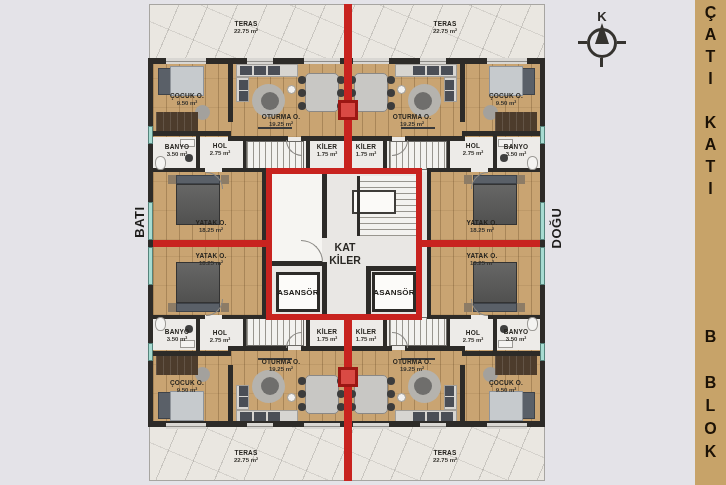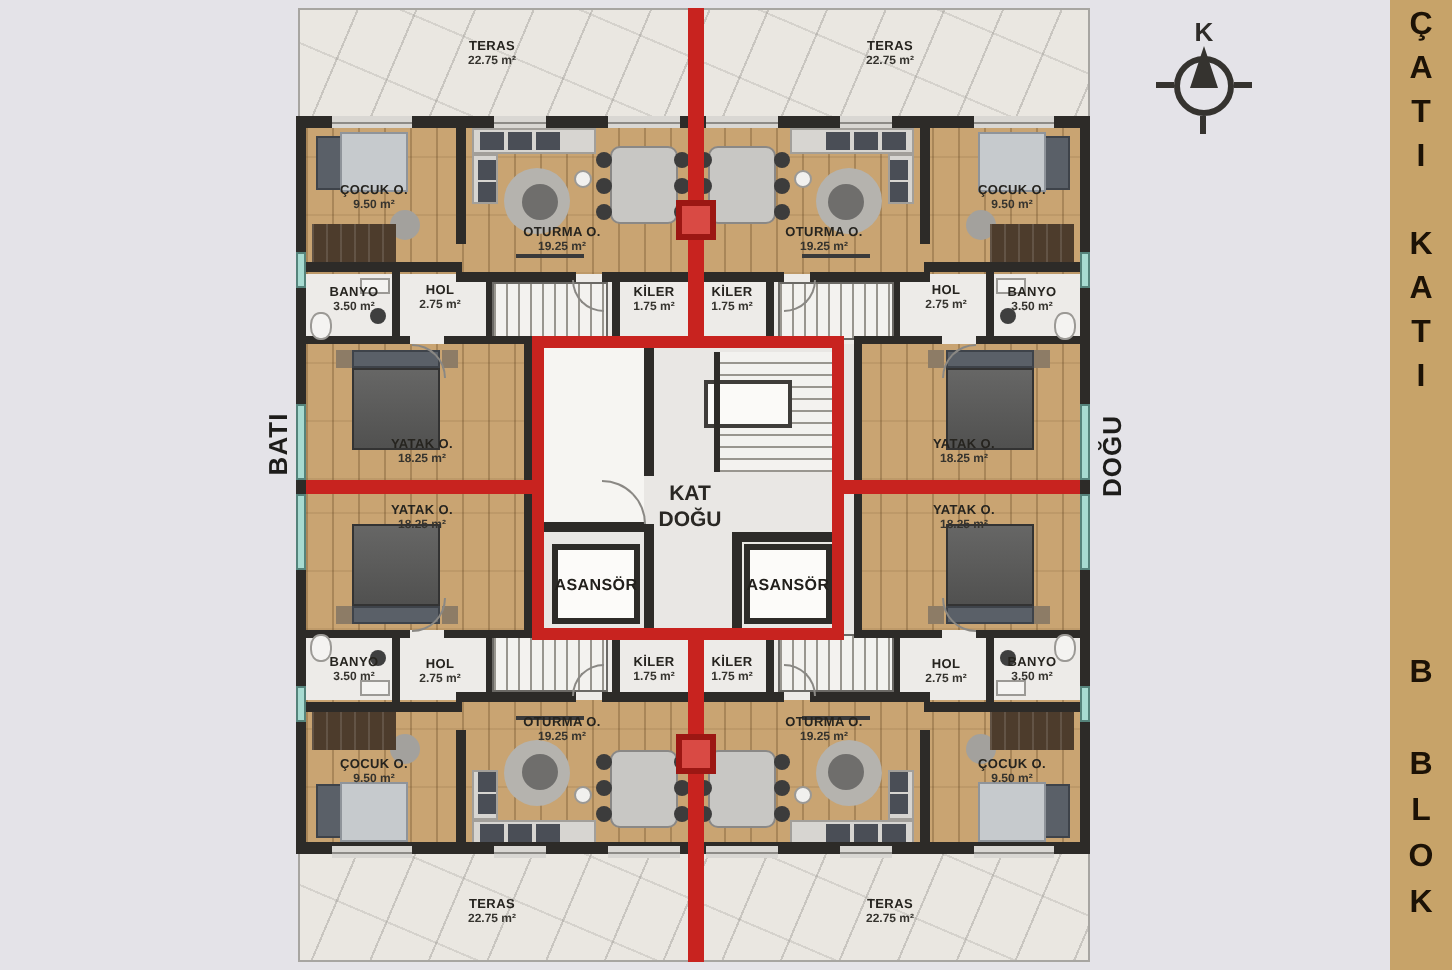--- a/index.html
+++ b/index.html
@@ -417,21 +417,21 @@
       <div class="room-label" style="left: 246px; top: 457px;">
         <span class="nm">TERAS</span>
         <span class="ar">22.75 m²</span>
       </div>
       <div class="room-label" style="left: 445px; top: 457px;">
         <span class="nm">TERAS</span>
         <span class="ar">22.75 m²</span>
       </div>
     </div>
 
-  <div class="core-hall-label">KAT DOĞU</div>
+  <div class="core-hall-label">KAT KİLER</div>
   <div class="elev" style="left:276px;top:272px;width:44px;height:40px;">
     <span>ASANSÖR</span>
   </div>
   <div class="elev" style="left:372px;top:272px;width:44px;height:40px;">
     <span>ASANSÖR</span>
   </div>
 
   <div class="dir-label" style="left:139px;top:222px;">BATI</div>
   <div class="dir-label" style="left:556px;top:228px;">DOĞU</div>
 

